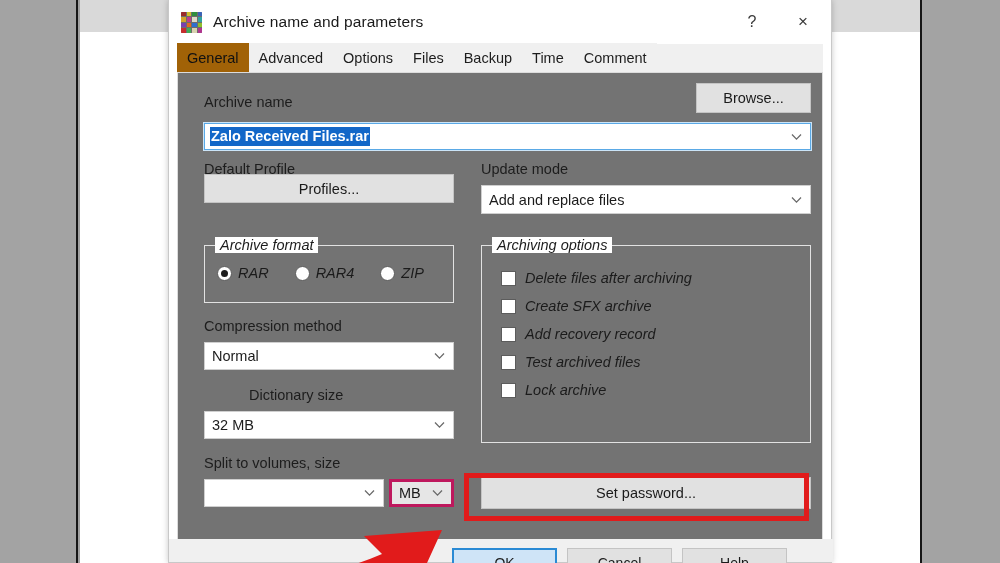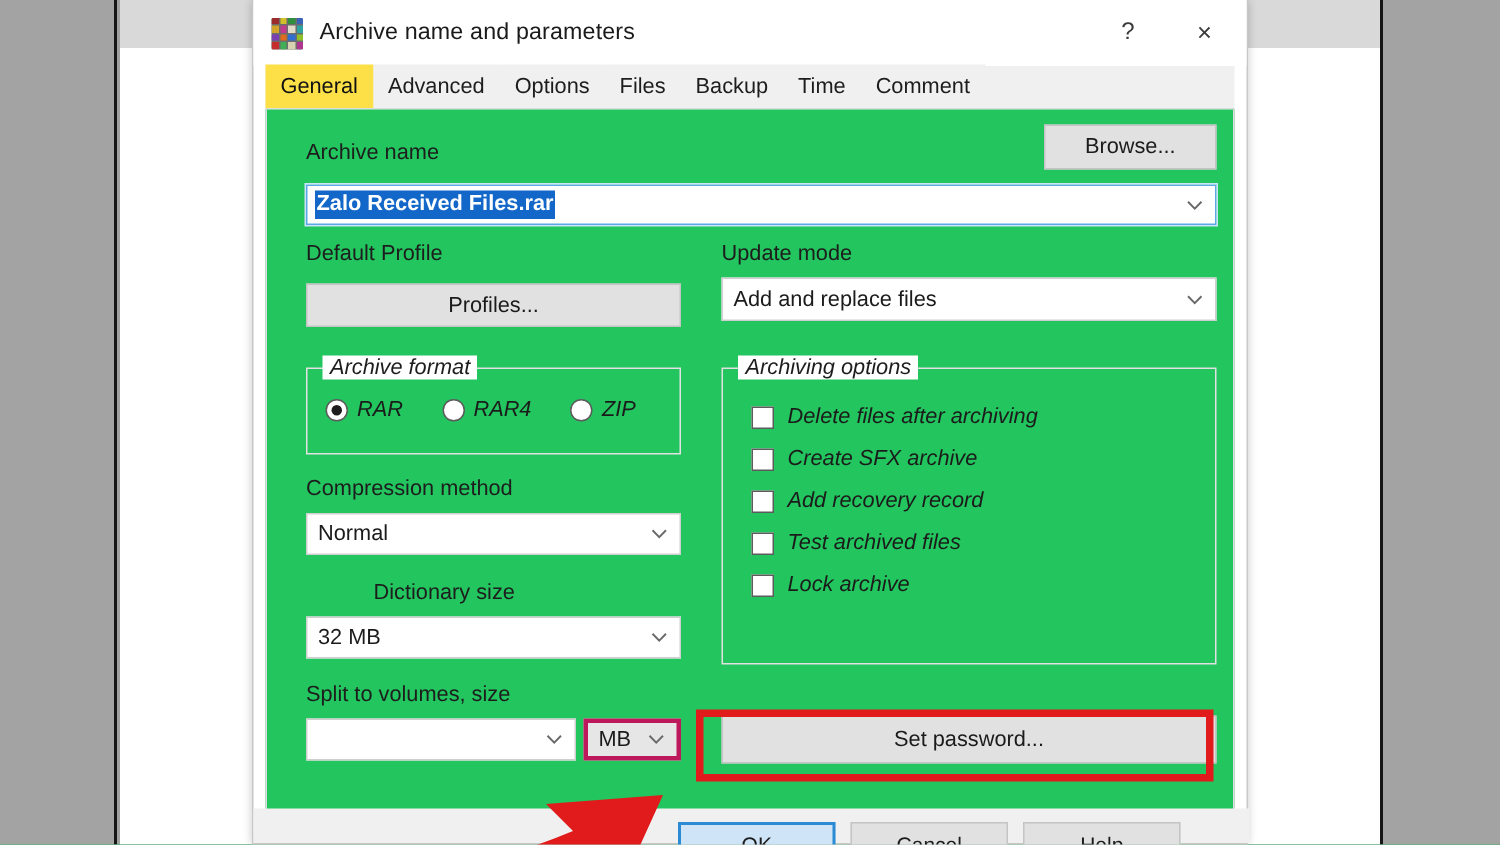--- a/index.html
+++ b/index.html
@@ -92,29 +92,29 @@
     display: flex; align-items: center;
     font-size: 14.5px;
     color: #1d1d1d;
     background: #f0f0f0;
     border: none;
     font-family: "Liberation Sans", sans-serif;
     cursor: default;
     white-space: nowrap;
   }
   .tab.active {
-    background: #fde047;
+    background: #a16207;
     color: #111;
   }
 
   .tabpanel {
     position: relative;
     margin: 0 8px;
     height: 472px;
-    background: #22c55e;
+    background: #737373;
     border: 1px solid #dcdcdc;
     border-top: none;
   }
 
   
   .lbl {
     font-size: 14.5px; color: #1d1d1d;
     position: absolute;
     white-space: nowrap;
   }
@@ -310,21 +310,21 @@
     <div class="combo focused" style="left:26px; top:50px; width:607px; height:27px; padding-left:5px;">
       <span class="sel-text">Zalo Received Files.rar</span>
       <span class="chev">
         <svg width="11" height="7" viewBox="0 0 11 7">
             <path d="M1 1 L5.5 5.6 L10 1" fill="none" stroke="#6a6a6a" stroke-width="1.3"></path>
           </svg>
       </span>
     </div>
 
     <span class="lbl" style="left:26px; top:88px;">Default Profile</span>
-    <button class="btn" style="left:26px; top:116px; width:250px; height:29px;">Profiles...</button>
+    <button class="btn" style="left:26px; top:101px; width:250px; height:29px;">Profiles...</button>
 
     <span class="lbl" style="left:303px; top:88px;">Update mode</span>
     <div class="combo" style="left:303px; top:112px; width:330px; height:29px;">
       <span>Add and replace files</span>
       <span class="chev">
         <svg width="11" height="7" viewBox="0 0 11 7">
             <path d="M1 1 L5.5 5.6 L10 1" fill="none" stroke="#6a6a6a" stroke-width="1.3"></path>
           </svg>
       </span>
     </div>

